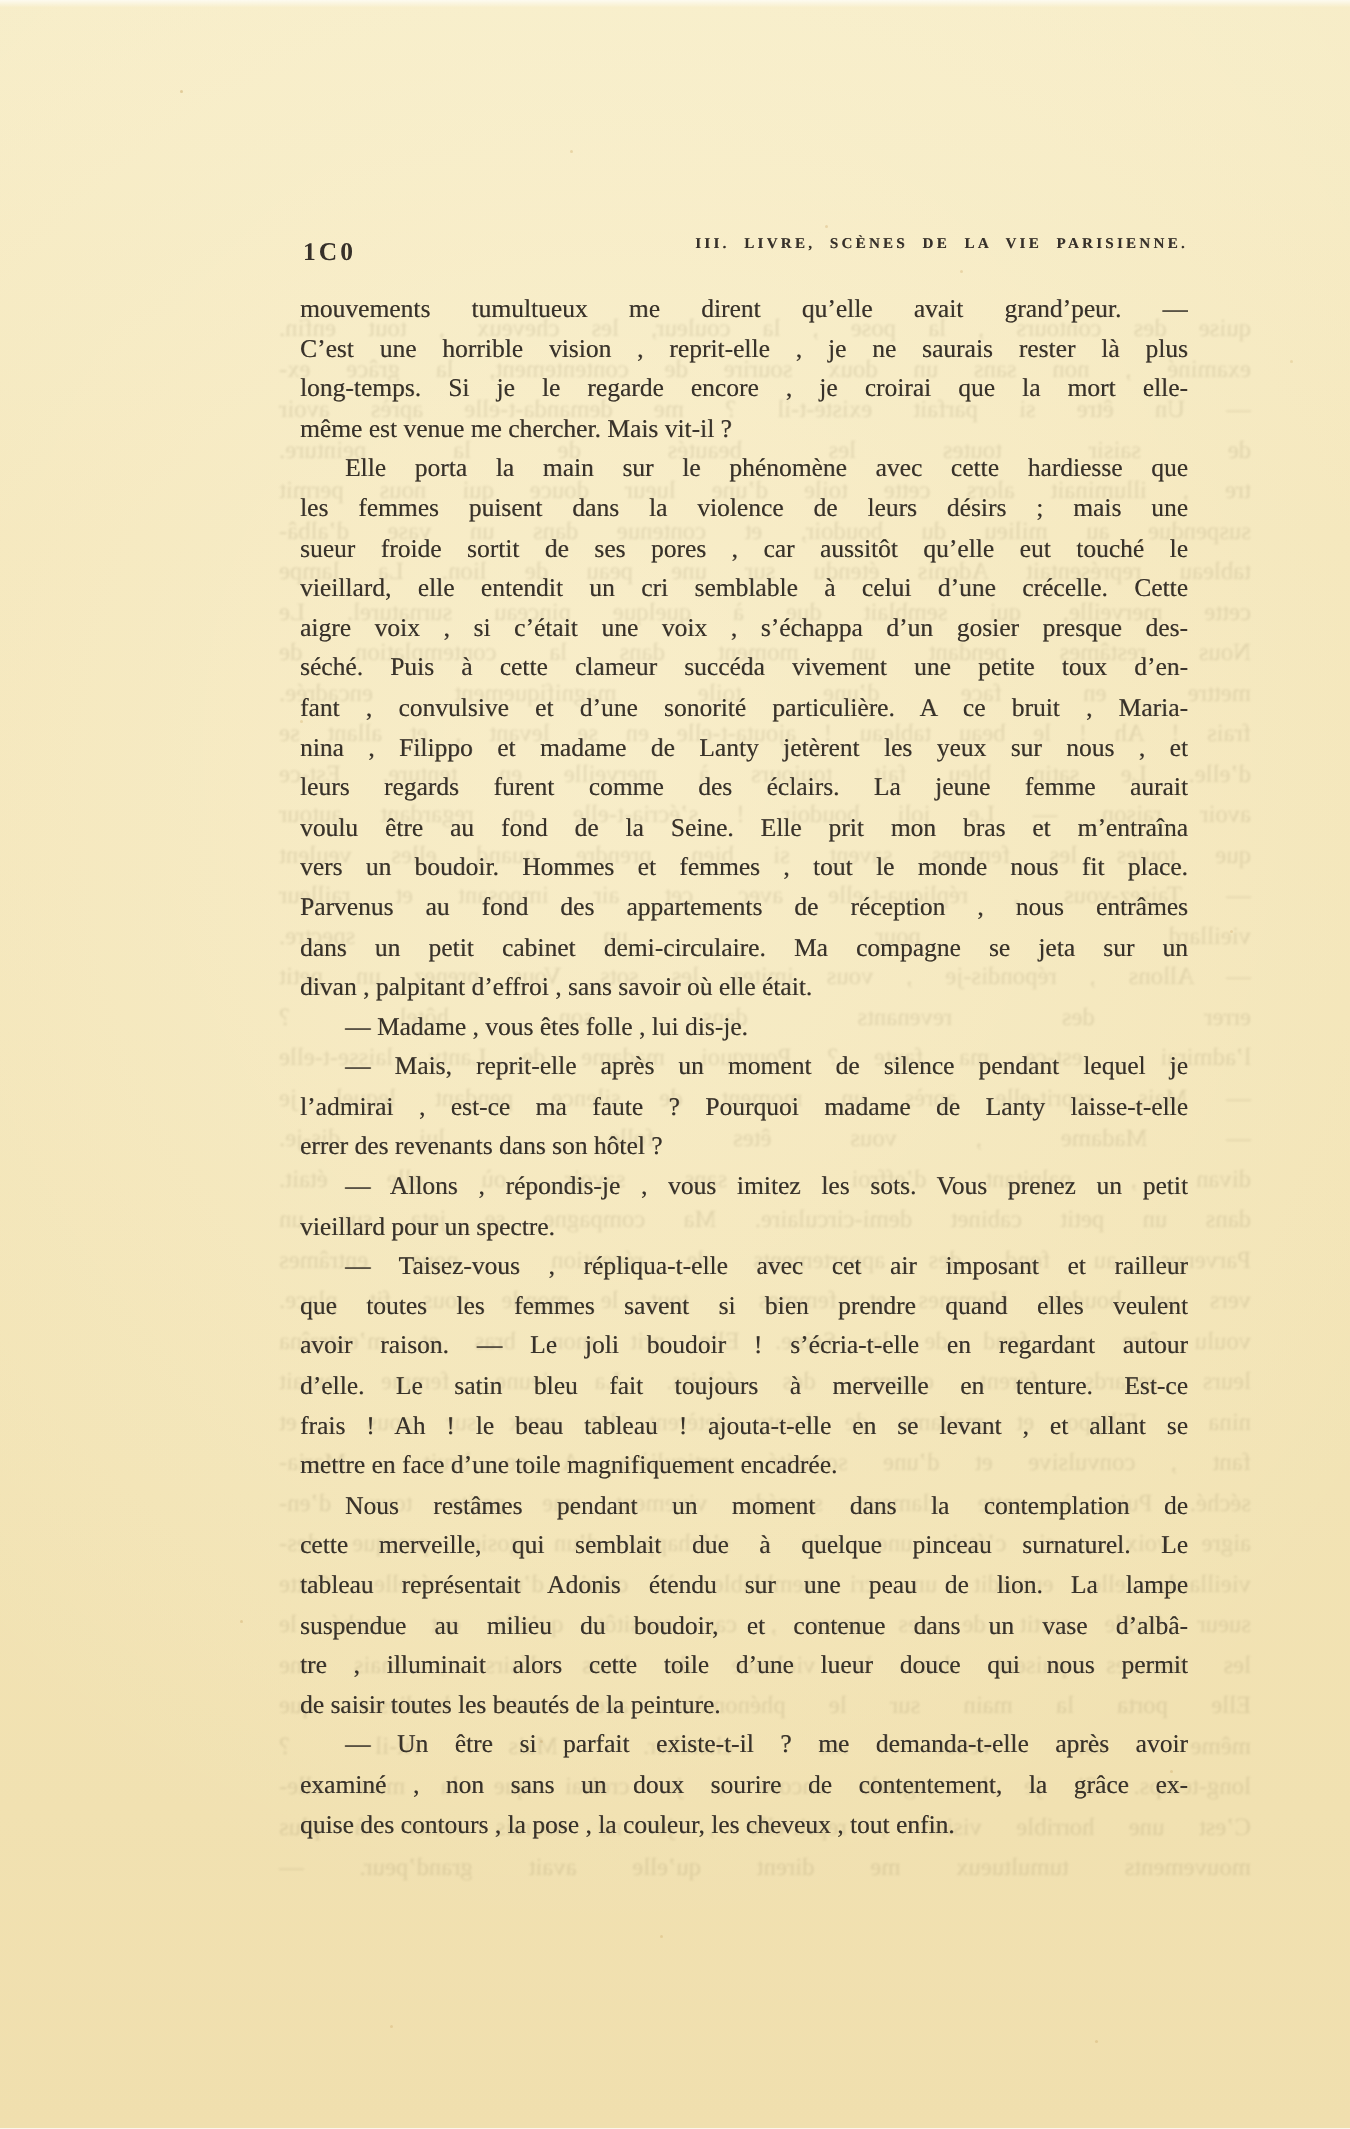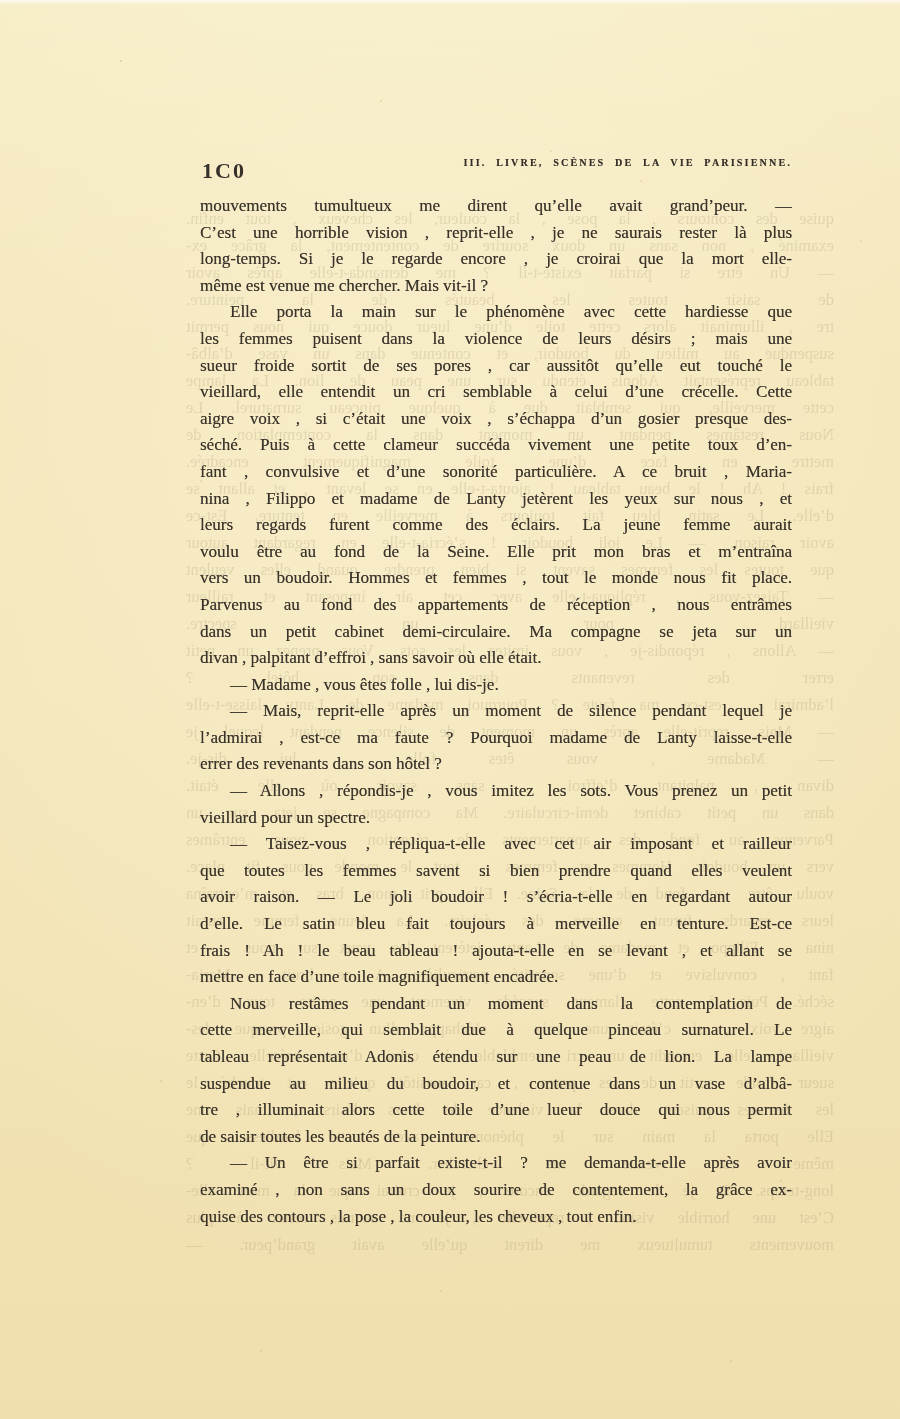--- a/index.html
+++ b/index.html
@@ -39,21 +39,21 @@
       240px 1100px 0 rgba(205,170,105,0.35);
   }
 
   
   .running-head {
     position: absolute; left: 200px; top: 157px; width: 592px; height: 24px;
     color: #36302a;
   }
   .pagenum {
     position: absolute; left: 2px; top: 1px;
-    font-size: 22px; font-weight: bold; letter-spacing: 2px;
+    font-size: 17px; font-weight: bold; letter-spacing: 2px;
   }
   .head-title {
     display: block; text-align: right;
     font-size: 10px; font-weight: bold;
     letter-spacing: 2.2px; word-spacing: 5px;
     text-shadow: 0.2px 0.2px 0.3px rgba(54,48,42,0.5);
   }
 
   
   .body-text {

